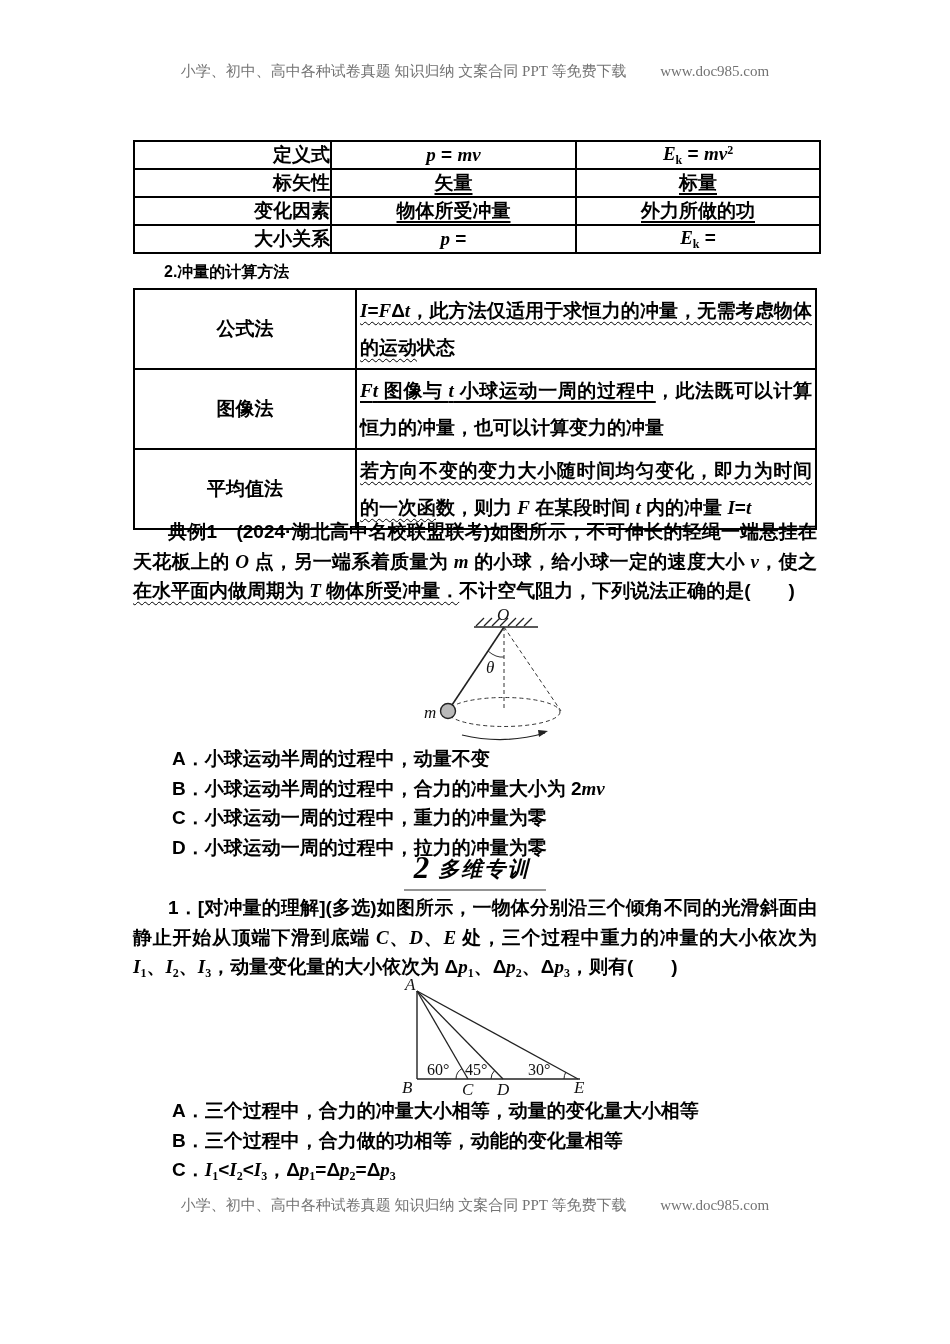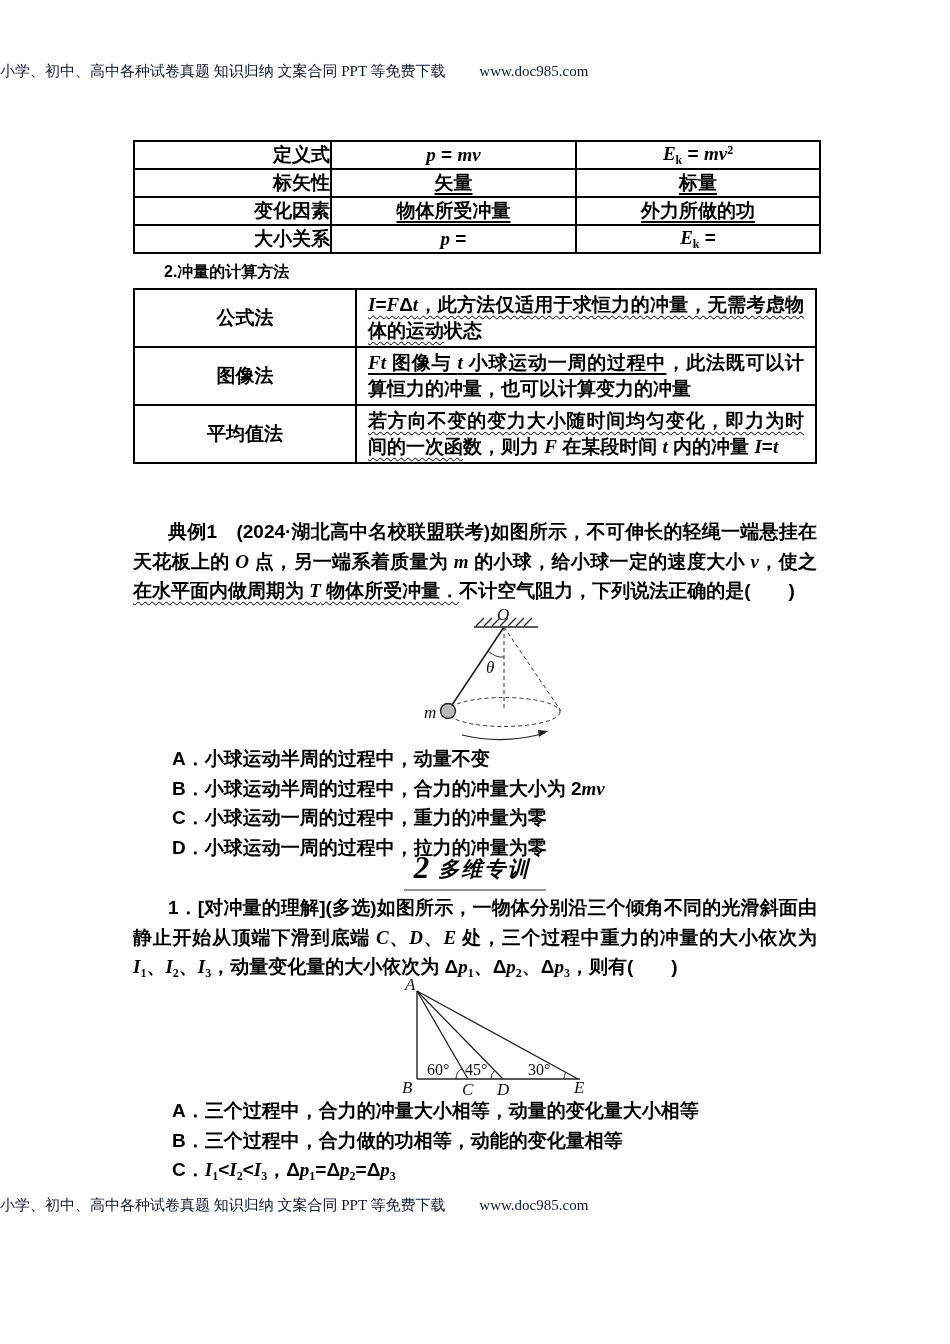--- a/index.html
+++ b/index.html
@@ -1,38 +1,38 @@
 <!DOCTYPE html>
 <html><head>
 <meta charset="utf-8">
 <style>
   html,body { margin:0; padding:0; background:#ffffff; }
   .page { position:relative; width:950px; height:1344px; background:#fff; overflow:hidden;
           font-family:"Liberation Sans", sans-serif; color:#000; }
 
   
-  .hf { position:absolute; left:0; width:100%; 
-        font-family:"Liberation Serif", serif; font-size:15px; color:#0f172a; white-space:nowrap; }
+  .hf { position:absolute; left:0; width:100%; text-align:center;
+        font-family:"Liberation Serif", serif; font-size:15px; color:#737373; white-space:nowrap; }
   .hf .url { margin-left:30px; }
   .header { top:62px; }
   .footer { top:1196px; }
 
   
   table { border-collapse:collapse; table-layout:fixed; }
   .t1 { position:absolute; left:133px; top:140px; width:684px; }
   .t1 td { border:2px solid #000; height:24.5px; text-align:center; vertical-align:middle;
            font-weight:bold; font-size:19px; padding:0; }
   .t1 .lab { width:195px;text-align:right; }
   .t1 .c2  { width:243px; }
   .t1 .c3  { width:242px; }
 
   .t2 { position:absolute; left:133px; top:288px; width:684px; }
   .t2 td { border:2px solid #000; font-weight:bold; font-size:19px; vertical-align:middle; }
   .t2 .lab { width:206px; text-align:center; padding:7px; }
-  .t2 .cnt { padding:2px 11px; line-height:26px; text-align:justify; }
+  .t2 .cnt { padding:2px 3px; line-height:37px; text-align:justify; }
 
   .sec2 { position:absolute; left:164px; top:259px; font-size:16px; font-weight:bold; line-height:26px; }
 
   
   .para { position:absolute; left:133px; width:684px; font-size:19px; font-weight:bold;
           line-height:29.5px; text-align:justify; text-indent:35px; }
   .ex1 { top:517px; }
   .q1  { top:893px; }
   .opts { position:absolute; left:172px; width:645px; font-size:19px; font-weight:bold; line-height:29.5px; }
   .opts1 { top:744px; }

